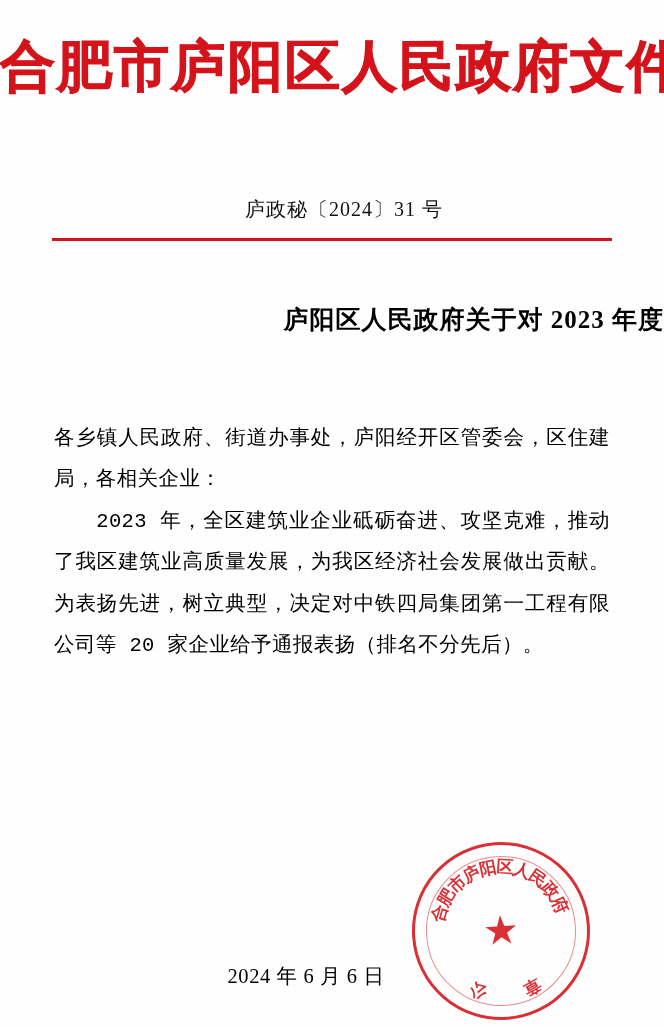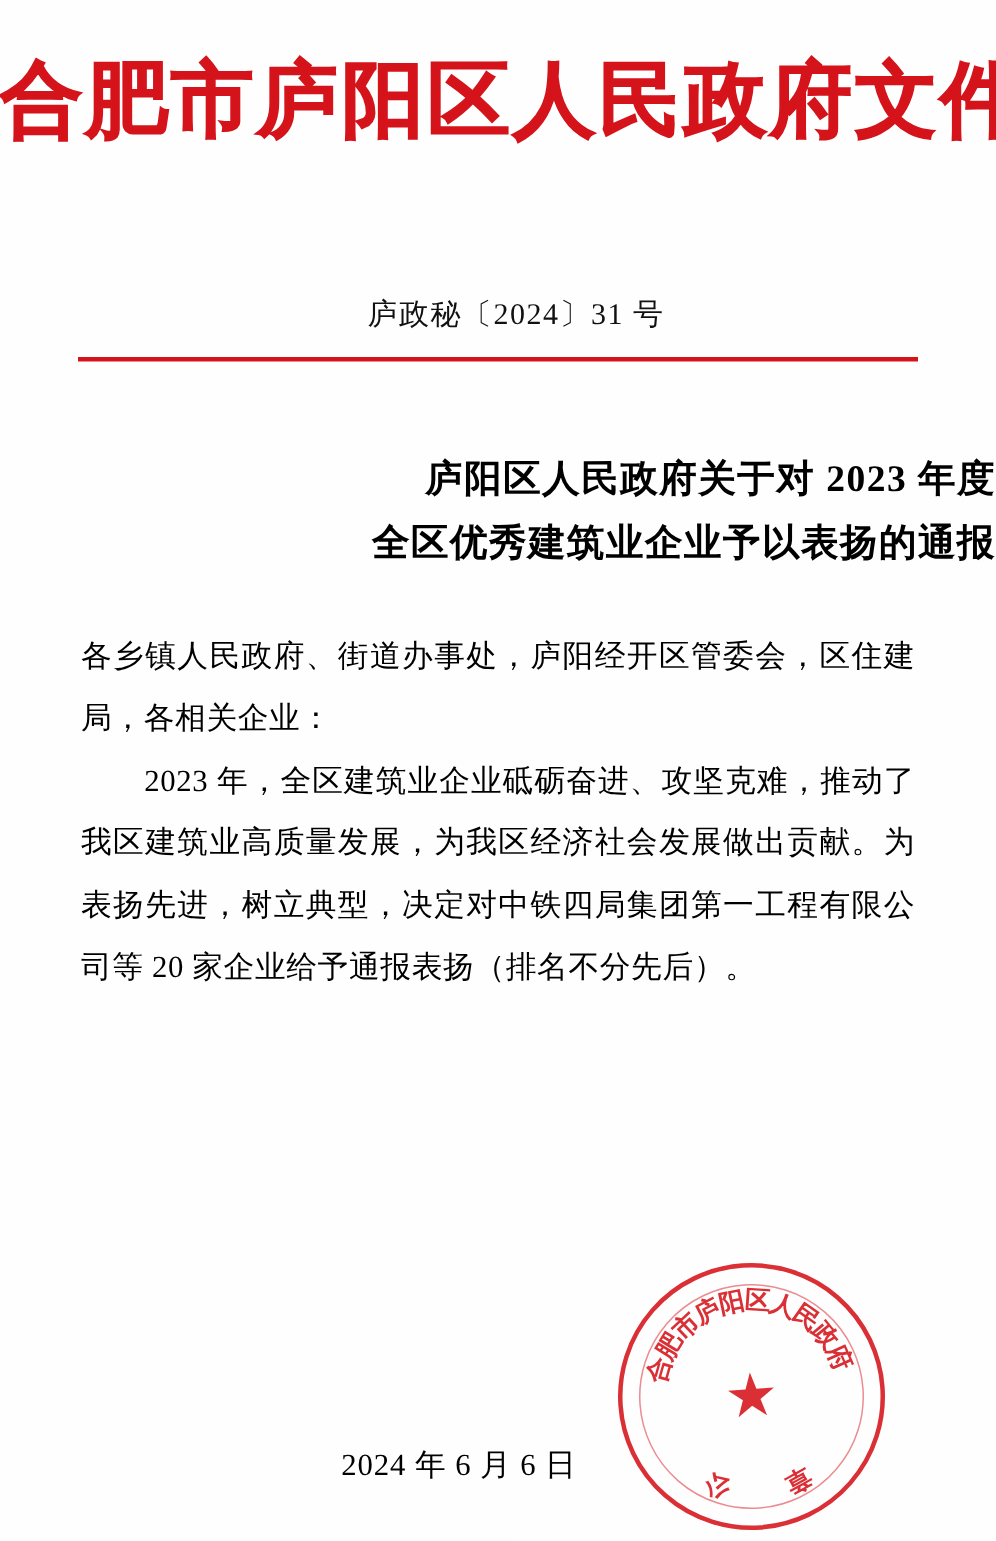--- a/index.html
+++ b/index.html
@@ -87,20 +87,21 @@
     left: 54px;
     width: 556px;
     font-size: 20.5px;
     line-height: 2.02;
     letter-spacing: 0.4px;
     text-align: justify;
     color: #000;
   }
   .body-text p {
     margin: 0;
+    font-family: Liberation Mono, monospace;
   }
   .body-text p.indent {
     text-indent: 2.06em;
   }
 
   
   .attachment {
     position: absolute;
     top: 762px;
     left: 54px;
@@ -176,21 +177,20 @@
 <div class="page">
 
   <div class="masthead">合肥市庐阳区人民政府文件</div>
 
   <div class="doc-number">庐政秘〔2024〕31 号</div>
 
   <div class="red-rule"></div>
 
   <div class="doc-title">
     <span class="line">庐阳区人民政府关于对 2023 年度</span>
-    <span class="line">全区优秀建筑业企业予以表扬的通报</span>
   </div>
 
   <div class="body-text">
     <p>各乡镇人民政府、街道办事处，庐阳经开区管委会，区住建局，各相关企业：</p>
     <p class="indent">2023 年，全区建筑业企业砥砺奋进、攻坚克难，推动了我区建筑业高质量发展，为我区经济社会发展做出贡献。为表扬先进，树立典型，决定对中铁四局集团第一工程有限公司等 20 家企业给予通报表扬（排名不分先后）。</p>
   </div>
 
 
   <div class="seal">
     <div class="seal-inner-ring"></div>

